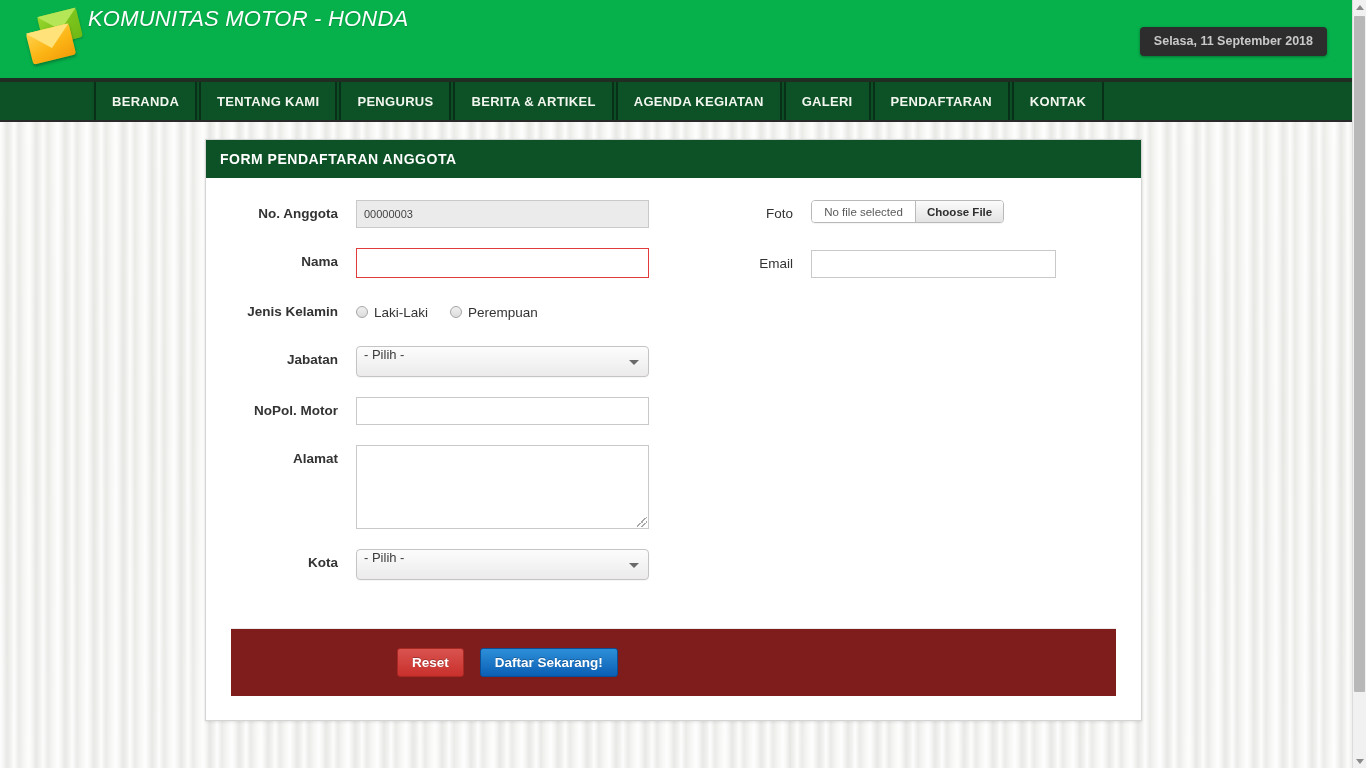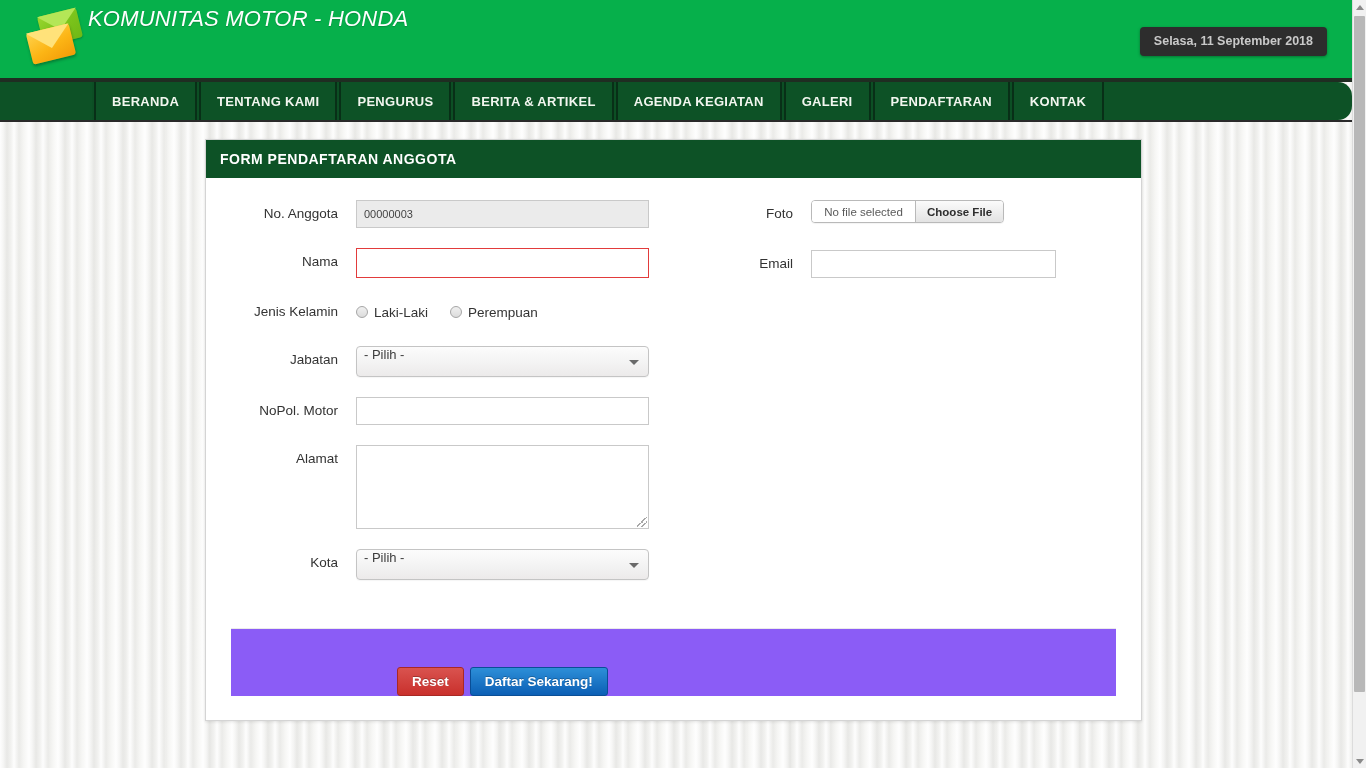--- a/index.html
+++ b/index.html
@@ -129,21 +129,20 @@
     width: 1352px; height: 4px;
     background: #1f2d22;
     z-index: 5;
   }
   #navbar {
     position: absolute;
     left: 0; top: 82px;
     width: 1352px; height: 38px;
     background: #0d5226;
     z-index: 5;
-    border-radius: 14px;
   }
   #nav-left-block {
     position: absolute;
     left: 0; top: 0;
     width: 92px; height: 38px;
     background: #0d5226;
   }
   #nav-items {
     position: absolute;
     left: 92px; top: 0;
@@ -214,20 +213,21 @@
     align-items: flex-start;
     margin-bottom: 20px;
   }
   .flabel {
     width: 130px;
     text-align: right;
     padding-right: 18px;
     font-size: 13.5px;
     color: #333333;
     line-height: 28px;
+    font-weight: bold;
   }
   .flabel-r {
     width: 95px;
     text-align: right;
     padding-right: 18px;
     font-size: 13.5px;
     color: #333333;
     line-height: 28px;
   }
   .fctl { flex: 1; }
@@ -360,27 +360,27 @@
     color: #2e2e2e;
     background: linear-gradient(180deg, #fbfbfb 0%, #efefef 50%, #e3e3e3 100%);
     border-left: 1px solid #b9b9b9;
     cursor: pointer;
     white-space: nowrap;
   }
 
   
   #action-bar {
     margin: 28px 25px 0 25px;
-    background: #8b5cf6;
+    background: #7f1d1d;
     border-top: 1px solid #eaeaea;
     height: 68px;
     display: flex;
-    align-items: flex-end;
+    align-items: center;
     padding-left: 166px;
-    gap: 6px;
+    gap: 16px;
   }
   .btn {
     border: 1px solid;
     border-radius: 3px;
     font-family: "Liberation Sans", sans-serif;
     font-size: 13.5px;
     font-weight: bold;
     color: #ffffff;
     padding: 7px 14px;
     cursor: pointer;

